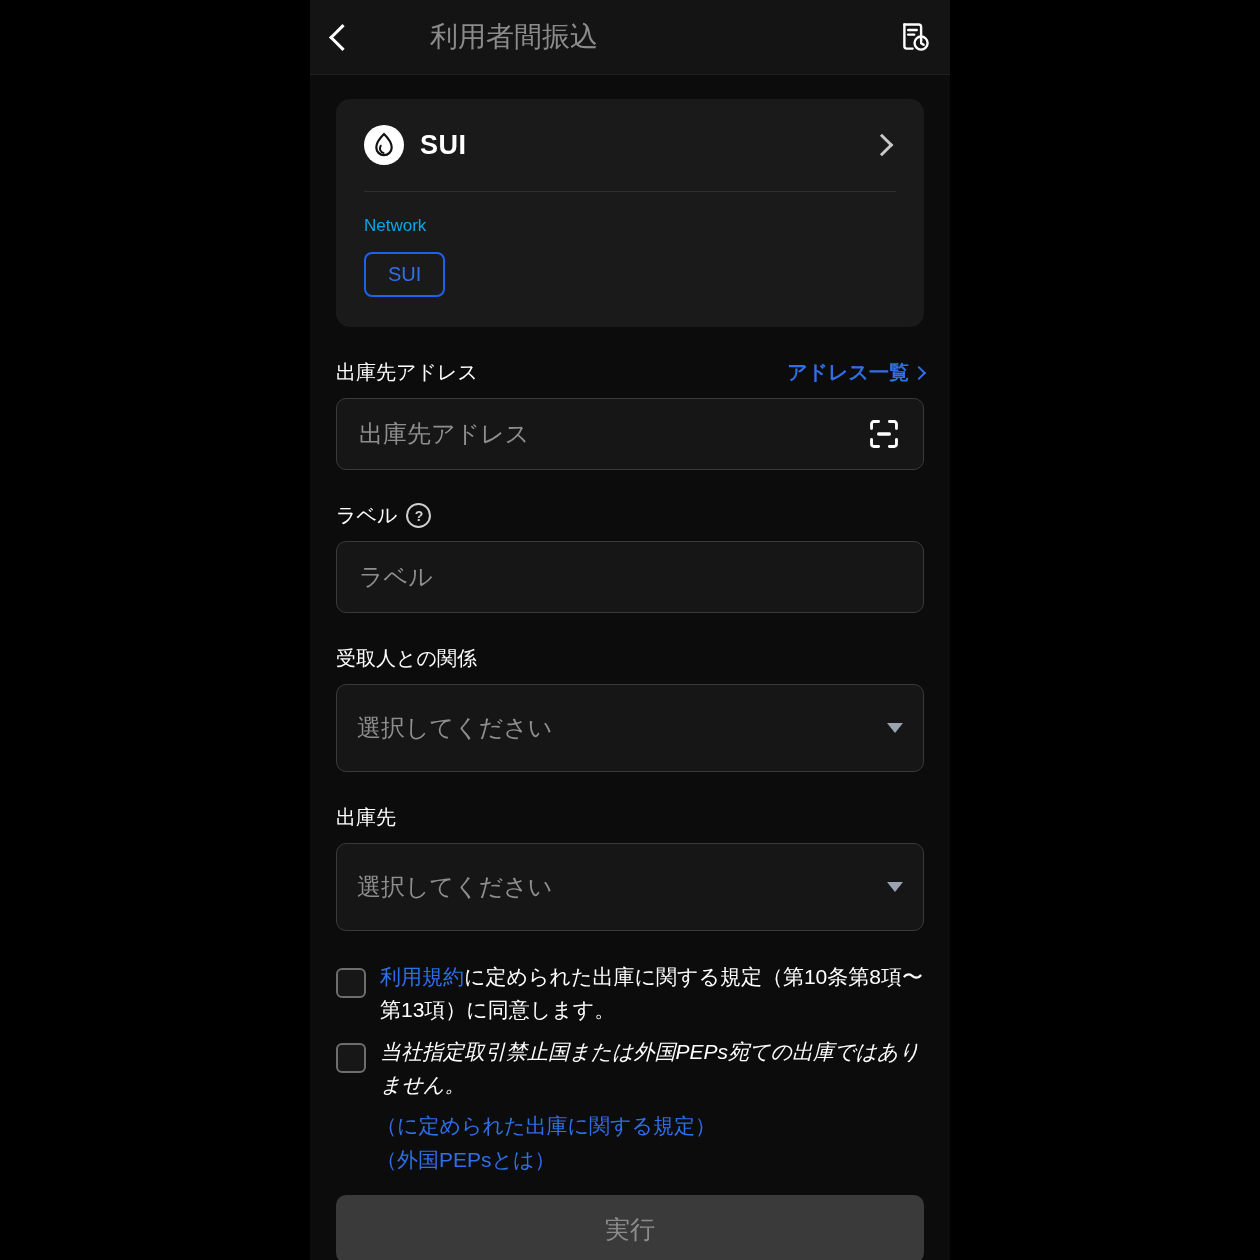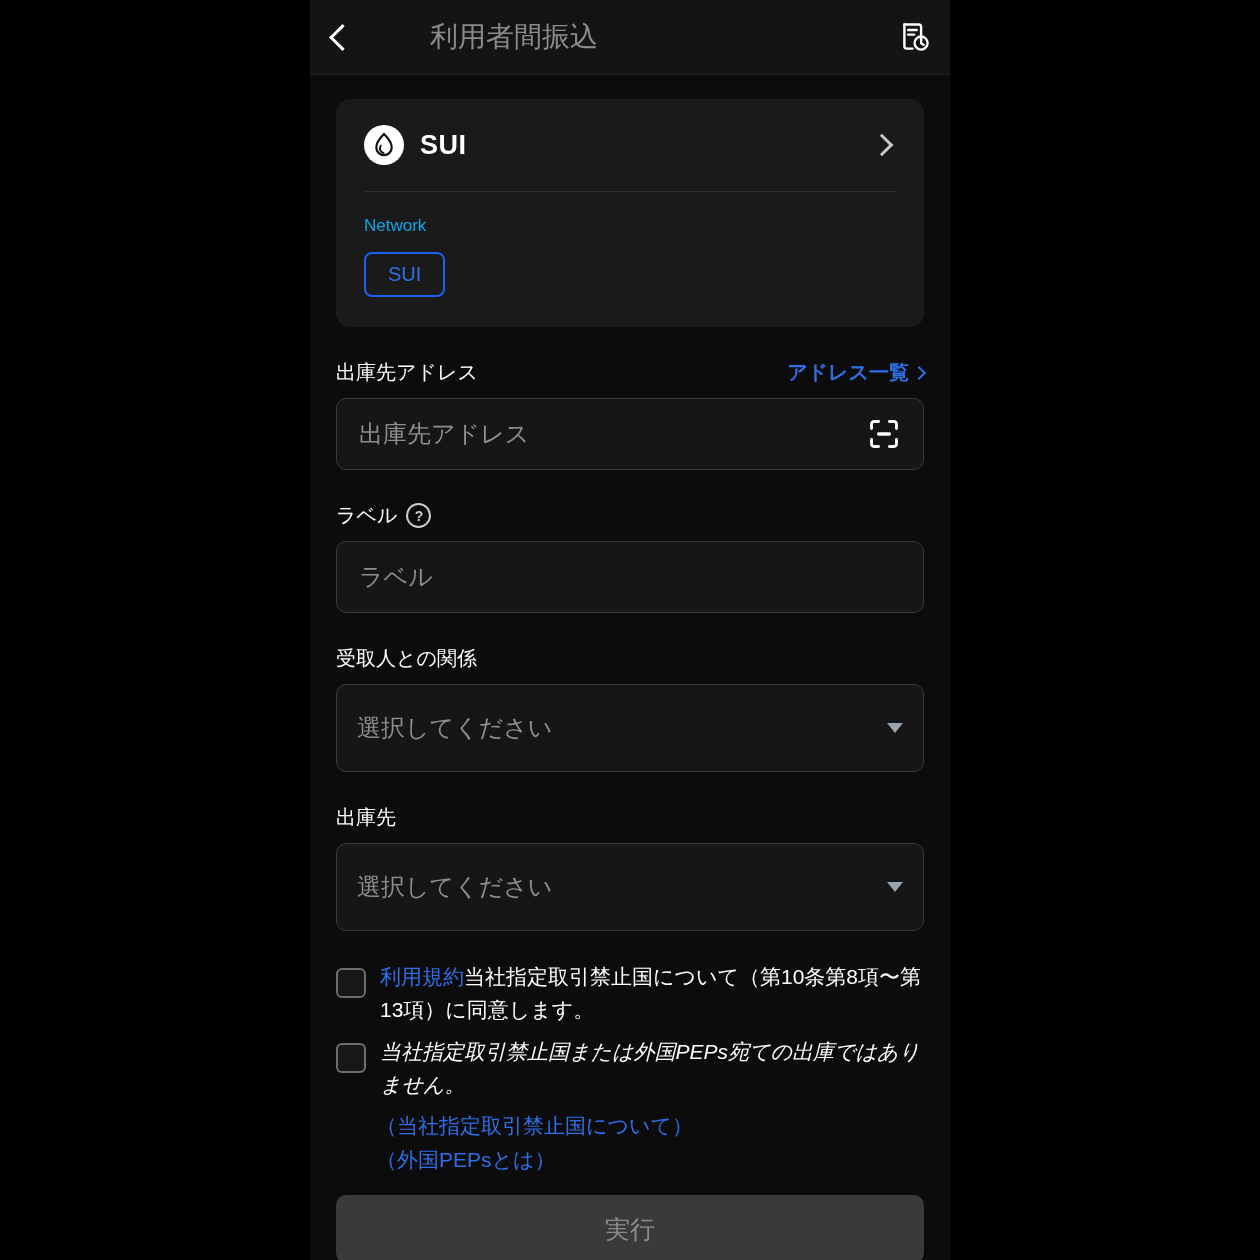--- a/index.html
+++ b/index.html
@@ -395,31 +395,31 @@
             <span class="caret"></span>
           </div>
         </div>
 
       </div>
 
       <div class="agreements">
         <div class="agree-row">
           <div class="checkbox"></div>
           <div class="agree-text">
-            <span class="lnk">利用規約</span><span>当社指定取引禁止国について（第10条第8項〜第13項）に同意します。</span>
+            <span class="lnk">利用規約</span><span>に定められた出庫に関する規定（第10条第8項〜第13項）に同意します。</span>
           </div>
         </div>
         <div class="agree-row">
           <div class="checkbox"></div>
           <div>
             <div class="agree-text">当社指定取引禁止国または外国PEPs宛ての出庫ではありません。</div>
           </div>
         </div>
         <div class="sub-links">
-          <div class="sub-link">（当社指定取引禁止国について）</div>
+          <div class="sub-link">（に定められた出庫に関する規定）</div>
           <div class="sub-link">（外国PEPsとは）</div>
         </div>
       </div>
 
       <div class="amount-label">出庫数量</div>
 
       <div class="footer">
         <button class="submit" disabled="">実行</button>
       </div>
 

